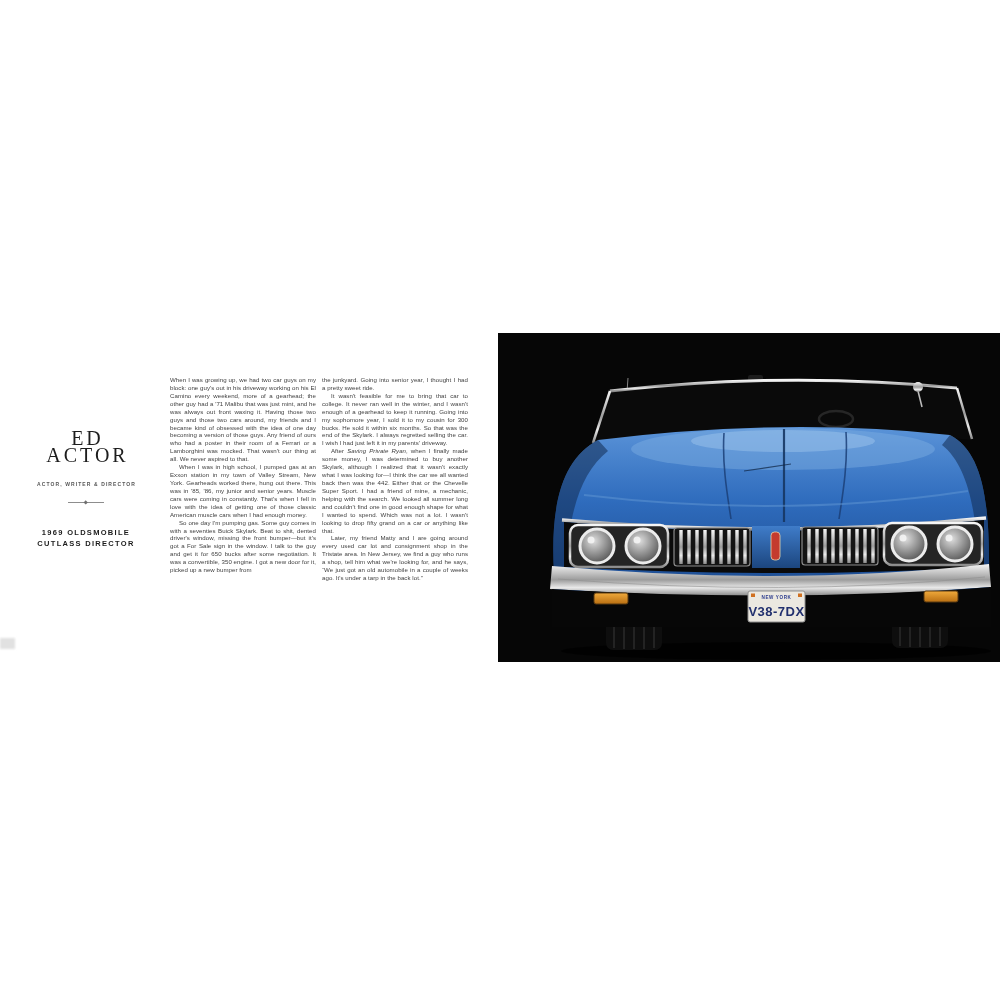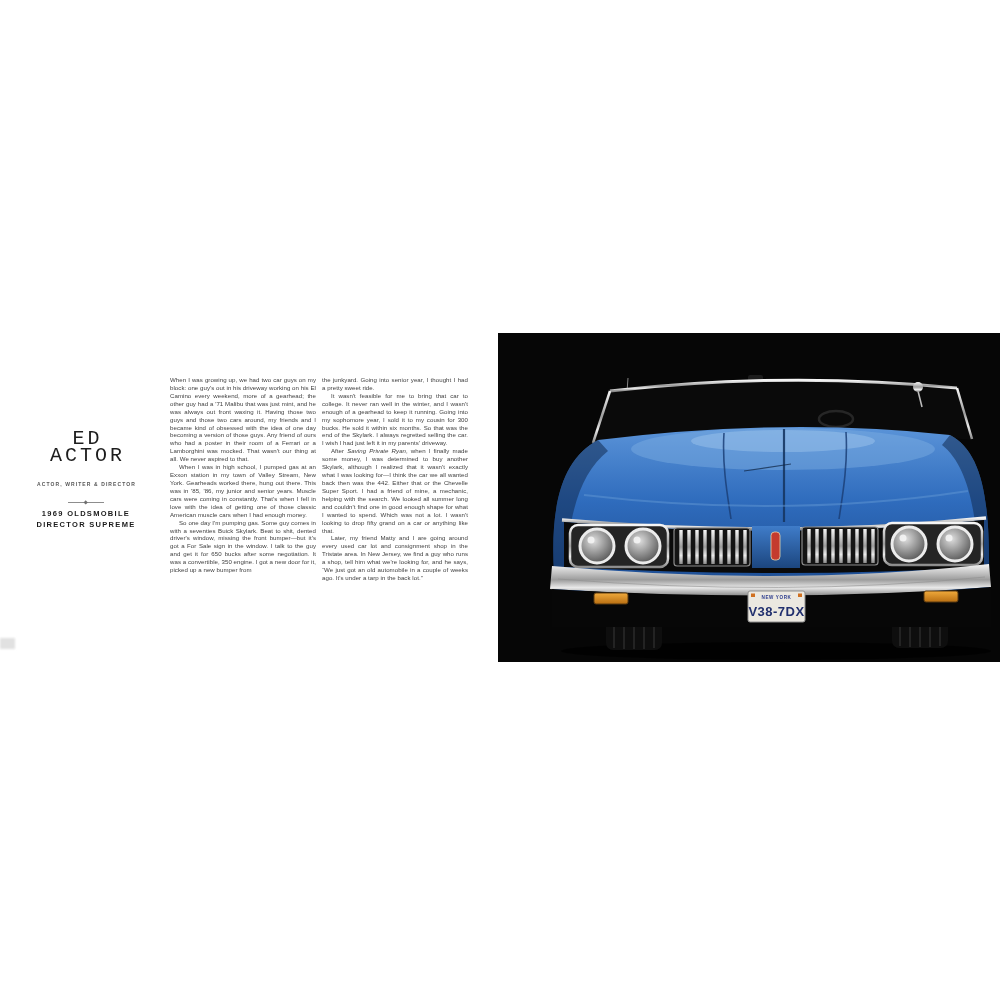--- a/index.html
+++ b/index.html
@@ -7,38 +7,38 @@
     width:1000px;height:1001px;position:relative;background:#ffffff;
     font-family:"Liberation Sans",sans-serif;overflow:hidden;
   }
   .spread{position:absolute;inset:0;background:#ffffff;}
 
   
   .author-block{
     position:absolute;left:36px;top:430px;width:100px;text-align:center;color:#222;
   }
   .author-title{
-    font-family:Liberation Mono, monospace;
+    font-family:Liberation Serif, serif;
     font-size:20px;line-height:17px;letter-spacing:3px;font-weight:500;color:#1d1d1d;
     padding-left:3px;
   }
   .author-subtitle{
     margin-top:17px;font-size:5px;font-weight:bold;letter-spacing:1.1px;color:#565656;
     padding-left:1px;
   }
   .divider{
     margin:13px auto 0 auto;width:36px;height:5px;position:relative;
   }
   .divider .line{position:absolute;top:2px;left:0;right:0;border-top:0.9px solid #8d8d8d;}
   .divider .diamond{
     position:absolute;top:0.5px;left:50%;width:3.4px;height:3.4px;margin-left:-1.7px;
     background:#6f6f6f;transform:rotate(45deg);
   }
   .car-model{
-    margin-top:3px;font-size:7.5px;font-weight:bold;letter-spacing:1.3px;line-height:11px;color:#1b1b1b;
+    margin-top:22px;font-size:7.5px;font-weight:bold;letter-spacing:1.3px;line-height:11px;color:#1b1b1b;
   }
 
   
   .col{position:absolute;top:376px;width:146px;}
   .col1{left:170px;}
   .col2{left:322px;}
   .col p{
     margin:0;font-size:6.1px;line-height:7.92px;text-align:justify;color:#3e3e3e;
     letter-spacing:0.05px;
   }
@@ -68,21 +68,21 @@
         <div>ED</div>
         <div>ACTOR</div>
       </div>
       <div class="author-subtitle">ACTOR, WRITER &amp; DIRECTOR</div>
       <div class="divider">
         <div class="line"></div>
         <div class="diamond"></div>
       </div>
       <div class="car-model">
         <div>1969 OLDSMOBILE</div>
-        <div>DIRECTOR SUPREME</div>
+        <div>CUTLASS DIRECTOR</div>
       </div>
     </div>
 
     <div class="col col1">
         <p>When I was growing up, we had two car guys on my block: one guy's out in his driveway working on his El Camino every weekend, more of a gearhead; the other guy had a '71 Malibu that was just mint, and he was always out front waxing it. Having those two guys and those two cars around, my friends and I became kind of obsessed with the idea of one day becoming a version of those guys. Any friend of ours who had a poster in their room of a Ferrari or a Lamborghini was mocked. That wasn't our thing at all. We never aspired to that.</p>
         <p class="indent">When I was in high school, I pumped gas at an Exxon station in my town of Valley Stream, New York. Gearheads worked there, hung out there. This was in '85, '86, my junior and senior years. Muscle cars were coming in constantly. That's when I fell in love with the idea of getting one of those classic American muscle cars when I had enough money.</p>
         <p class="indent">So one day I'm pumping gas. Some guy comes in with a seventies Buick Skylark. Beat to shit, dented driver's window, missing the front bumper—but it's got a For Sale sign in the window. I talk to the guy and get it for 650 bucks after some negotiation. It was a convertible, 350 engine. I got a new door for it, picked up a new bumper from</p>
       </div>
     <div class="col col2">
         <p>the junkyard. Going into senior year, I thought I had a pretty sweet ride.</p>

